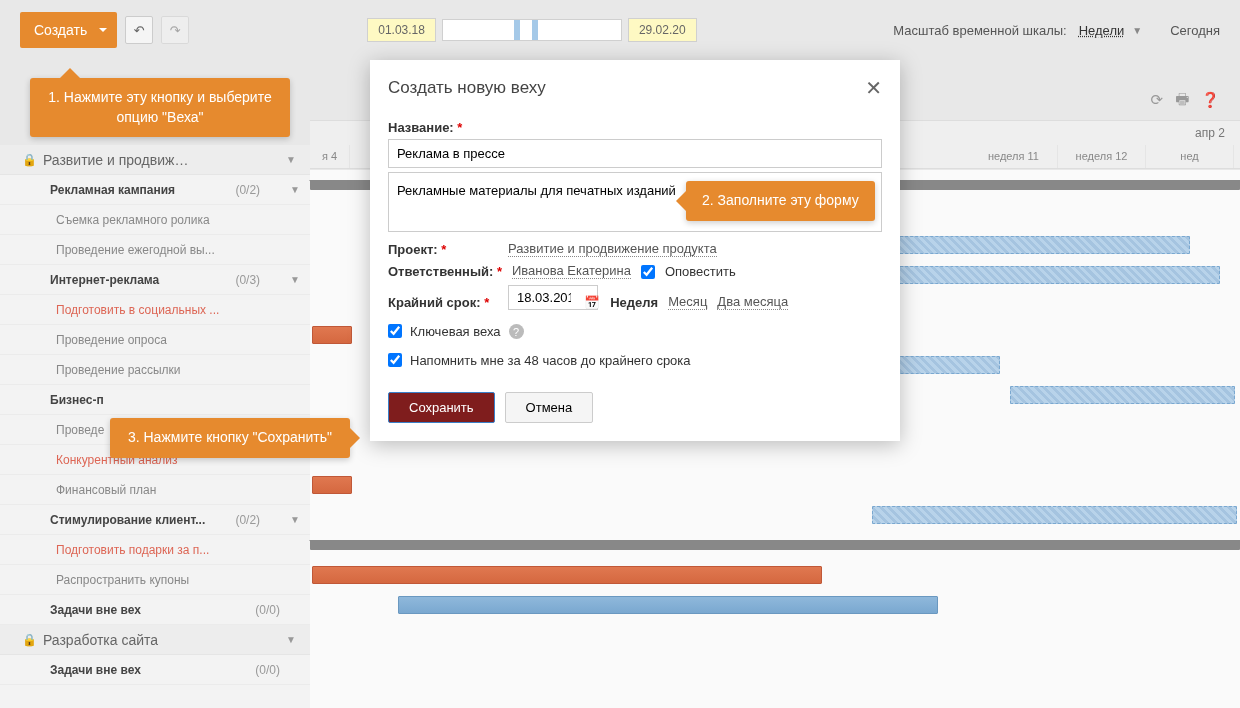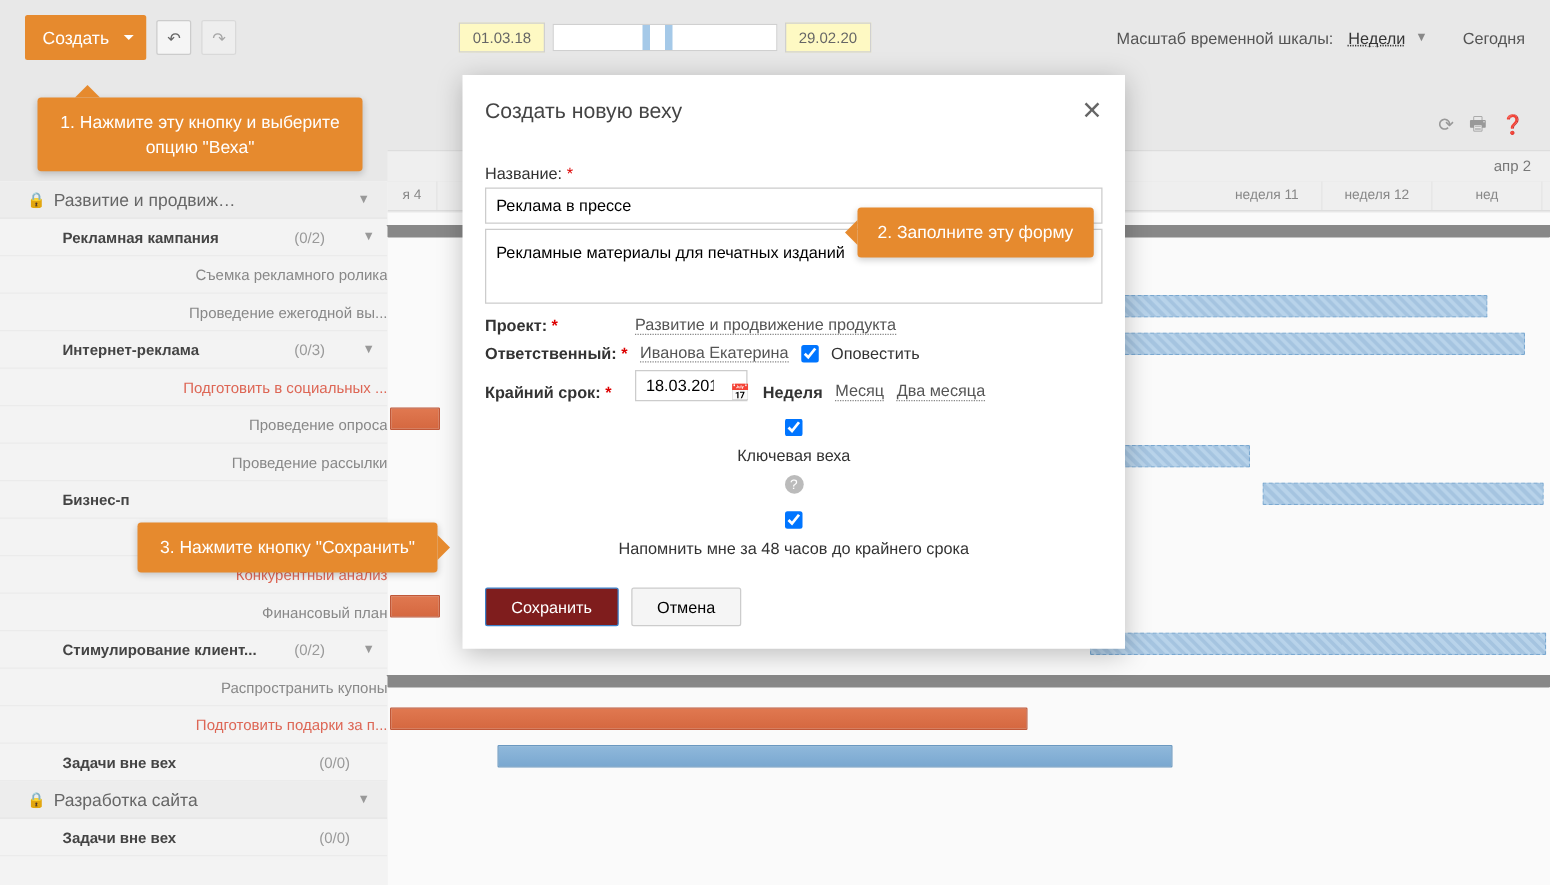--- a/index.html
+++ b/index.html
@@ -25,21 +25,21 @@
 .subbar .ic { color: #999; cursor: pointer; font-size: 15px; }
 
 
 .task-panel { position: absolute; left: 0; top: 145px; width: 310px; bottom: 0; background: #f3f3f3; overflow: hidden; }
 .task-row { display: flex; align-items: center; height: 30px; padding-left: 22px; font-size: 12px; color: #555; border-bottom: 1px solid rgba(0,0,0,0.03); }
 .task-row.group { font-weight: bold; color: #444; }
 .task-row.project { font-size: 14px; color: #666; padding-left: 22px; background: #ededed; }
 .task-row .count { margin-left: auto; margin-right: 30px; color: #999; font-weight: normal; }
 .task-row .chev { margin-left: 0; margin-right: 10px; color: #999; font-size: 10px; }
 .task-row.sub { padding-left: 50px; }
-.task-row.sub2 { padding-left: 56px; color: #888; justify-content: flex-end; }
+.task-row.sub2 { padding-left: 56px; color: #888; }
 .task-row .overdue { color: #d65; }
 .lock-ic { color: #e0b060; margin-right: 6px; font-size: 12px; }
 
 
 .timeline-header-month { position: absolute; left: 310px; right: 0; top: 120px; height: 26px; background: #efefef; border-top: 1px solid #ddd; border-bottom: 1px solid #ddd; display: flex; }
 .timeline-header-month .cell { flex: none; width: 880px; font-size: 12px; color: #777; text-align: left; padding: 5px 0 0 5px; }
 .timeline-header-month .cell.apr { width: 60px; }
 .timeline-header-week { position: absolute; left: 310px; right: 0; top: 145px; height: 24px; background: #efefef; border-bottom: 1px solid #ddd; display: flex; overflow: hidden; }
 .timeline-header-week .wcell { flex: none; width: 88px; font-size: 11px; color: #888; text-align: center; padding-top: 5px; border-right: 1px solid #e5e5e5; }
 .resize-handle { position: absolute; left: 283px; top: 145px; width: 25px; height: 25px; background: #e5e5e5; display: flex; align-items: center; justify-content: center; font-size: 18px; color: #aaa; border: 1px solid #ddd; }
@@ -61,30 +61,30 @@
 .callout { position: absolute; background: #e68a2e; color: #fff; padding: 10px 16px; border-radius: 3px; font-size: 14px; text-align: center; line-height: 1.4; z-index: 50; box-shadow: 0 2px 6px rgba(0,0,0,0.2); }
 .callout .tail-up { position: absolute; top: -10px; left: 30px; width: 0; height: 0; border: 10px solid transparent; border-bottom-color: #e68a2e; border-top: none; }
 .callout .tail-left { position: absolute; left: -10px; top: 50%; transform: translateY(-50%); width: 0; height: 0; border: 10px solid transparent; border-right-color: #e68a2e; border-left: none; }
 .callout .tail-right { position: absolute; right: -10px; top: 50%; transform: translateY(-50%); width: 0; height: 0; border: 10px solid transparent; border-left-color: #e68a2e; border-right: none; }
 
 
 .modal { position: absolute; left: 370px; top: 60px; width: 530px; background: #fff; box-shadow: 0 4px 20px rgba(0,0,0,0.25); z-index: 40; }
 .modal-head { display: flex; align-items: center; padding: 16px 18px; font-size: 17px; color: #444; }
 .modal-close { margin-left: auto; font-size: 20px; color: #666; cursor: pointer; }
 .modal-body { padding: 4px 18px 18px; }
-.field-label { font-weight: normal; font-size: 13px; margin-top: 10px; display: block; }
+.field-label { font-weight: bold; font-size: 13px; display: block; }
 .req { color: #d00; }
 .text-input { width: 100%; padding: 6px 8px; border: 1px solid #ccc; margin-top: 4px; font-size: 13px; }
 .textarea { width: 100%; height: 60px; padding: 10px 8px; border: 1px solid #ccc; margin-top: 4px; font-size: 13px; resize: none; }
 .row { display: flex; align-items: flex-end; margin-top: 6px; gap: 10px; font-size: 13px; }
 .row .lbl { font-weight: bold; min-width: 110px; }
 .link-val { color: #555; border-bottom: 1px dotted #888; cursor: pointer; }
 .date-input { padding: 4px 26px 4px 8px; border: 1px solid #ccc; font-size: 13px; width: 90px; }
 .cal-ic { margin-left: -24px; color: #888; pointer-events: none; }
-.chk-row { display: flex; align-items: center; gap: 8px; margin-top: 14px; font-size: 13px; flex-direction: column; }
+.chk-row { display: flex; gap: 8px; margin-top: 14px; font-size: 13px; }
 .chk { width: 14px; height: 14px; }
 .help-ic { width: 15px; height: 15px; border-radius: 50%; background: #bbb; color: #fff; font-size: 11px; display: flex; align-items: center; justify-content: center; cursor: pointer; }
 .modal-actions { display: flex; gap: 10px; margin-top: 24px; }
 .btn-save { background: #7f1d1d; color: #fff; border: 1px solid #3a80c9; padding: 7px 20px; cursor: pointer; font-size: 13px; border-radius: 2px; }
 .btn-cancel { background: #f5f5f5; border: 1px solid #ccc; padding: 7px 20px; cursor: pointer; font-size: 13px; border-radius: 2px; }
 </style>
 </head>
 <body>
 
 <div class="toolbar">
@@ -166,24 +166,24 @@
     </div>
   <div class="task-row sub2">
       <span>Финансовый план</span>
     </div>
   <div class="task-row group sub">
     <span>Стимулирование клиент...</span>
     <span class="count">(0/2)</span>
     <span class="chev">▼</span>
   </div>
   <div class="task-row sub2">
+      <span class="overdue">Подготовить подарки за п...</span>
+    </div>
+  <div class="task-row sub2">
       <span>Распространить купоны</span>
-    </div>
-  <div class="task-row sub2">
-      <span class="overdue">Подготовить подарки за п...</span>
     </div>
   <div class="task-row group sub">
     <span>Задачи вне вех</span>
     <span class="count">(0/0)</span>
   </div>
   <div class="task-row project">
     <span class="lock-ic">🔒</span>
     <span>Разработка сайта</span>
     <span class="chev" style="margin-left:auto;margin-right:14px">▼</span>
   </div>
@@ -276,20 +276,20 @@
       <button class="btn-save">Сохранить</button>
       <button class="btn-cancel">Отмена</button>
     </div>
   </div>
 </div>
 
 <div class="callout" style="left:30px;top:78px;width:260px">
   <div class="tail-up"></div>
   <span>1. Нажмите эту кнопку и выберите опцию "Веха"</span>
 </div>
-<div class="callout" style="left:686px;top:166px">
+<div class="callout" style="left:686px;top:181px">
   <div class="tail-left"></div>
   <span>2. Заполните эту форму</span>
 </div>
 <div class="callout" style="left:110px;top:418px;width:240px">
   <div class="tail-right"></div>
   <span>3. Нажмите кнопку "Сохранить"</span>
 </div>
 
 </body></html>

